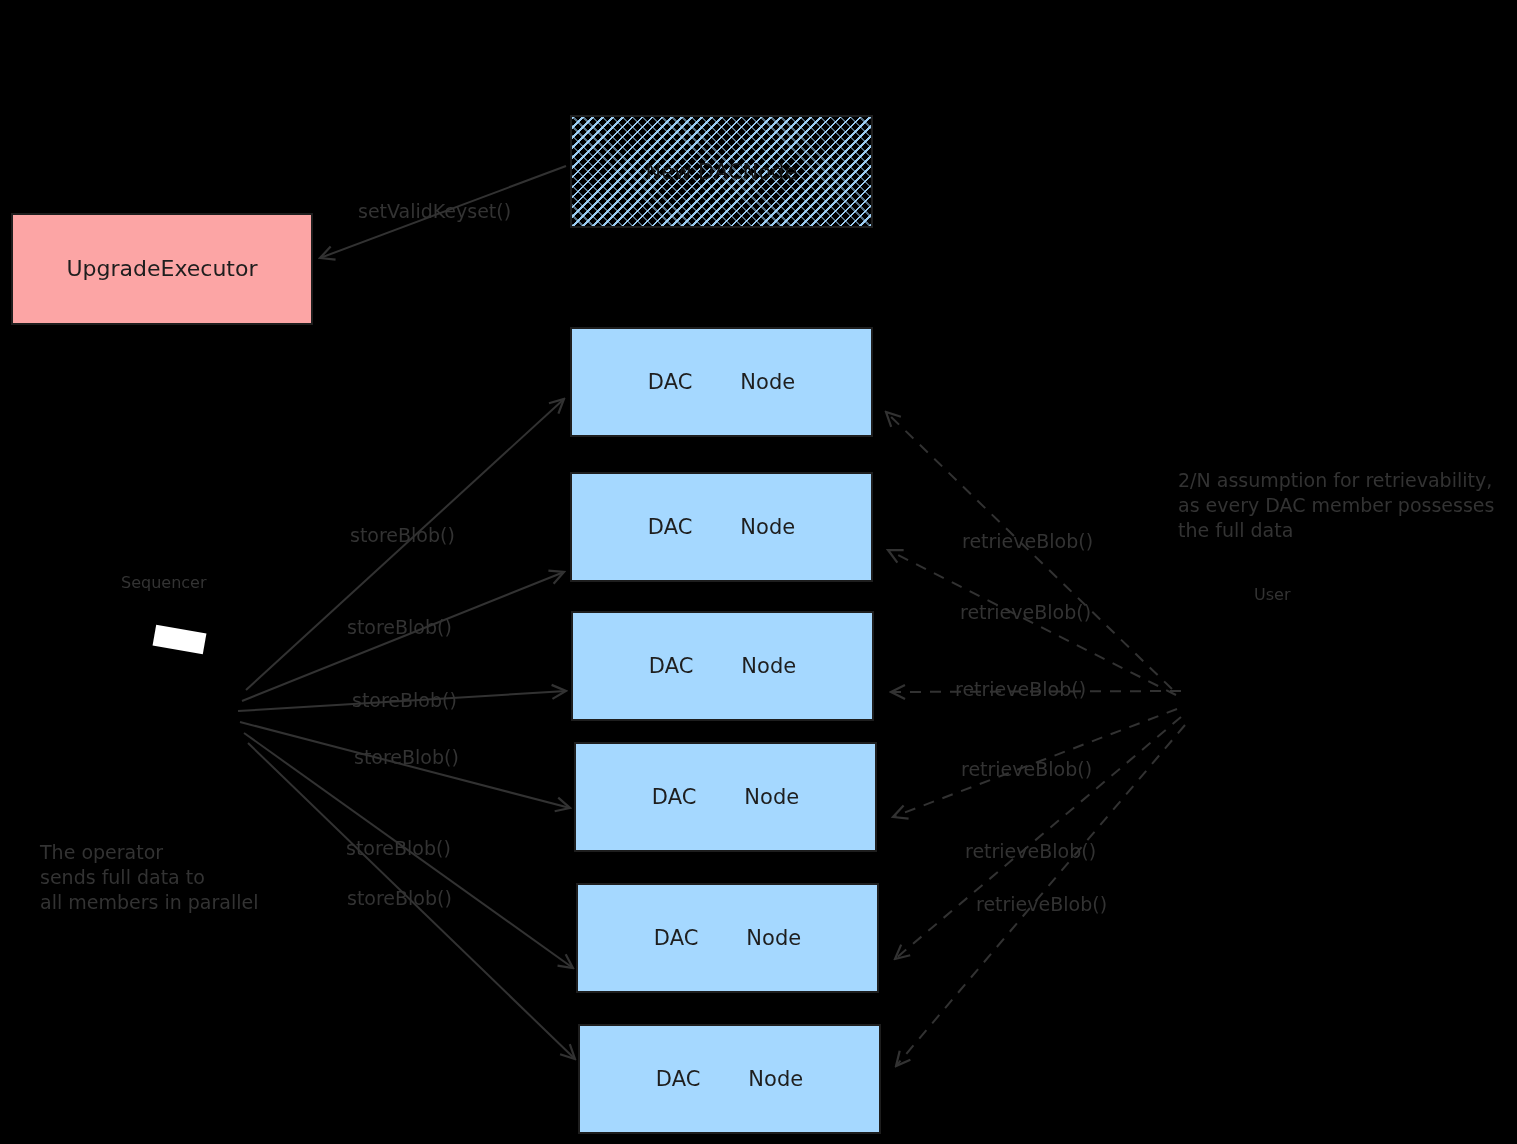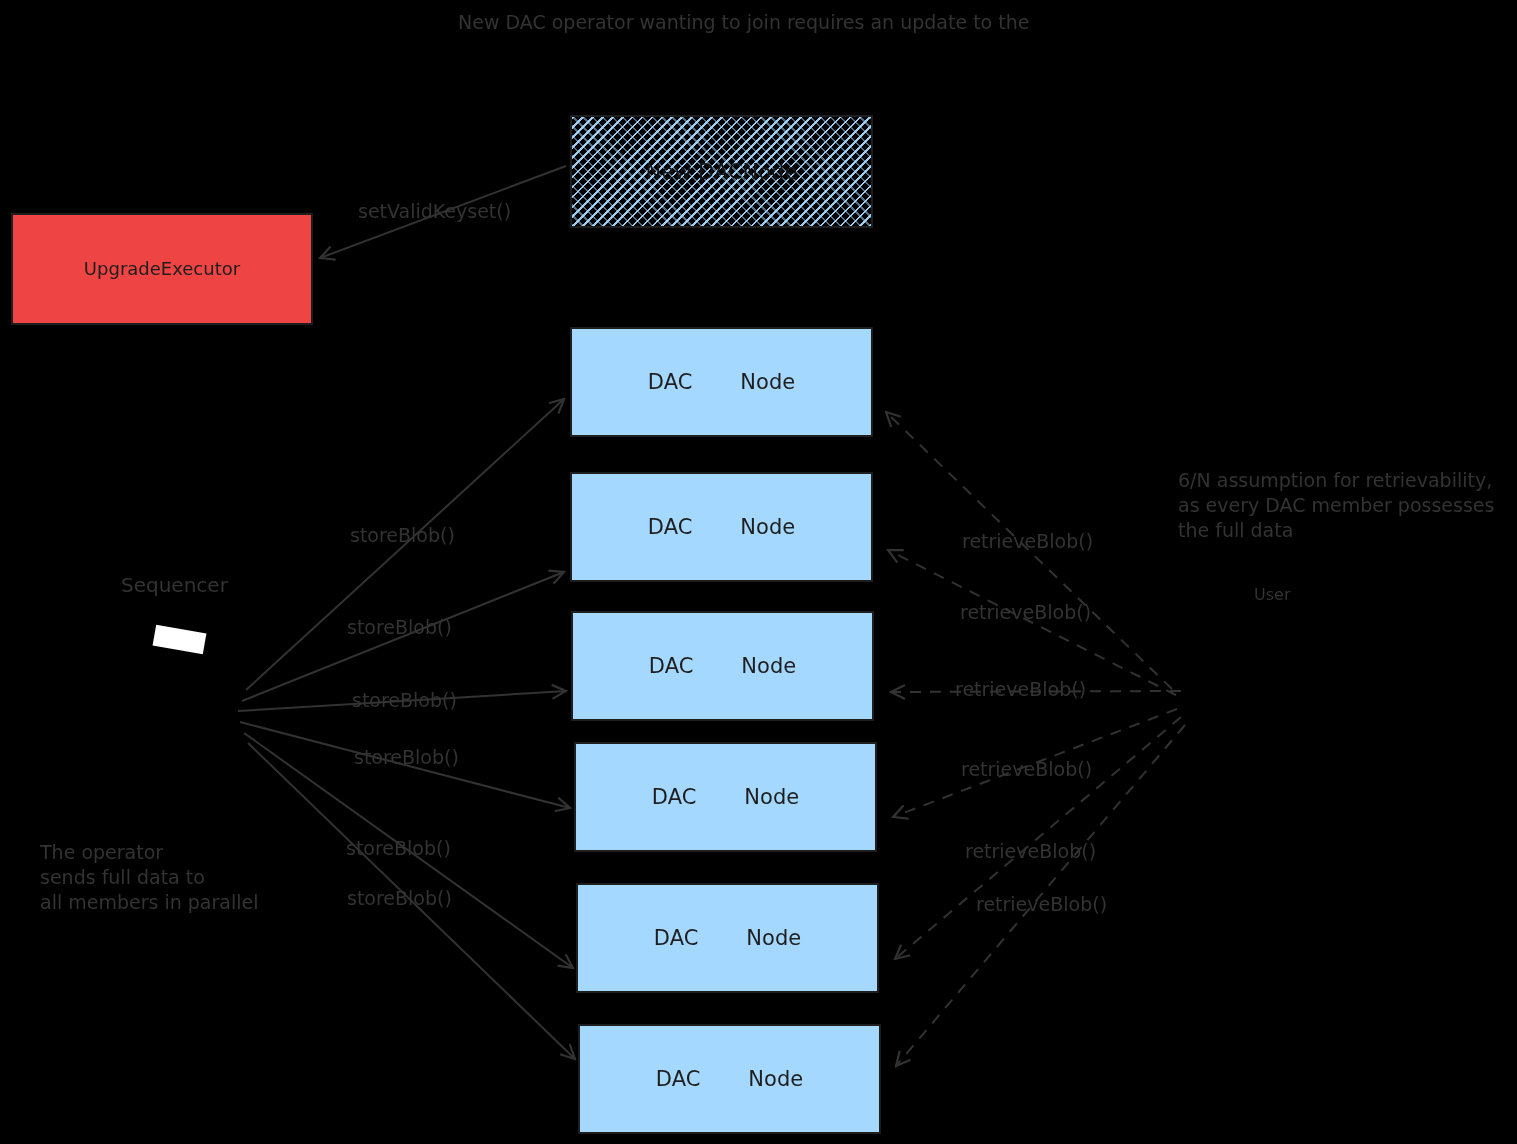--- a/index.html
+++ b/index.html
@@ -10,21 +10,21 @@
   #arrows{position:absolute;left:0;top:0;width:1517px;height:1144px;}
   .note{position:absolute;color:#333333;font-size:19px;}
   .note div{white-space:nowrap;}
   .lbl{position:absolute;color:#333333;font-size:19px;white-space:nowrap;}
   .box{
     position:absolute;border:2px solid #1e1e1e;box-sizing:border-box;
     display:flex;flex-direction:row;align-items:center;justify-content:center;
     color:#1e1e1e;font-size:21px;line-height:30px;text-align:center;
   }
   .dacbox{width:303px;height:110px;background:#a5d8ff;gap:48px;}
-  .execbox{left:11px;top:213px;width:302px;height:112px;background:#ef4444;font-size:18px;text-align:center;}
+  .execbox{left:11px;top:213px;width:302px;height:112px;background:#fca5a5;font-size:22px;text-align:center;}
   .hatchbox{
     left:570px;top:115px;width:303px;height:113px;
     background:
       repeating-linear-gradient(135deg, rgba(165,216,255,0.95) 0 1.8px, transparent 1.8px 7px),
       repeating-linear-gradient(45deg, rgba(165,216,255,0.50) 0 1.6px, transparent 1.6px 7px);
     color:#141414;
   }
   .seq-screen{
     position:absolute;left:154px;top:629px;width:51px;height:21px;
     background:#ffffff;transform:rotate(10deg);
@@ -57,35 +57,34 @@
         <line x1="1176" y1="695" x2="888" y2="550" marker-end="url(#head)"></line>
         <line x1="1181" y1="691" x2="891" y2="692" marker-end="url(#head)"></line>
         <line x1="1177" y1="709" x2="893" y2="817" marker-end="url(#head)"></line>
         <line x1="1181" y1="717" x2="895" y2="959" marker-end="url(#head)"></line>
         <line x1="1185" y1="725" x2="896" y2="1066" marker-end="url(#head)"></line>
       </g>
     </g>
   </svg>
 
   <div class="note t-note">
-    <div>New DAC operator wanting to join requires an update to the</div>
   </div>
 
   <div class="box hatchbox">
     <div>New DAC</div>
     <div>Node</div>
   </div>
 
   <div class="lbl" style="left:358px;top:200px;">setValidKeyset()</div>
 
   <div class="box execbox">
     <div>UpgradeExecutor</div>
   </div>
 
-  <div class="lbl" style="left:121px;top:573px;font-size:20px;">Sequencer</div>
+  <div class="lbl" style="left:121px;top:573px;font-size:16px;">Sequencer</div>
   <div class="seq-screen"></div>
 
   <div class="note l-note">
     <div>The operator</div>
     <div>sends full data to</div>
     <div>all members in parallel</div>
   </div>
 
   <div class="lbl" style="left:350px;top:524px;">storeBlob()</div>
   <div class="lbl" style="left:347px;top:616px;">storeBlob()</div>
@@ -120,19 +119,19 @@
   <div class="box dacbox" style="left:576px;top:883px;">
     <div>DAC</div>
     <div>Node</div>
   </div>
   <div class="box dacbox" style="left:578px;top:1024px;">
     <div>DAC</div>
     <div>Node</div>
   </div>
 
   <div class="note r-note">
-    <div>6/N assumption for retrievability,</div>
+    <div>2/N assumption for retrievability,</div>
     <div>as every DAC member possesses</div>
     <div>the full data</div>
   </div>
   <div class="lbl" style="left:1254px;top:585px;font-size:16px;">User</div>
 
 </div>
 
 </body></html>

